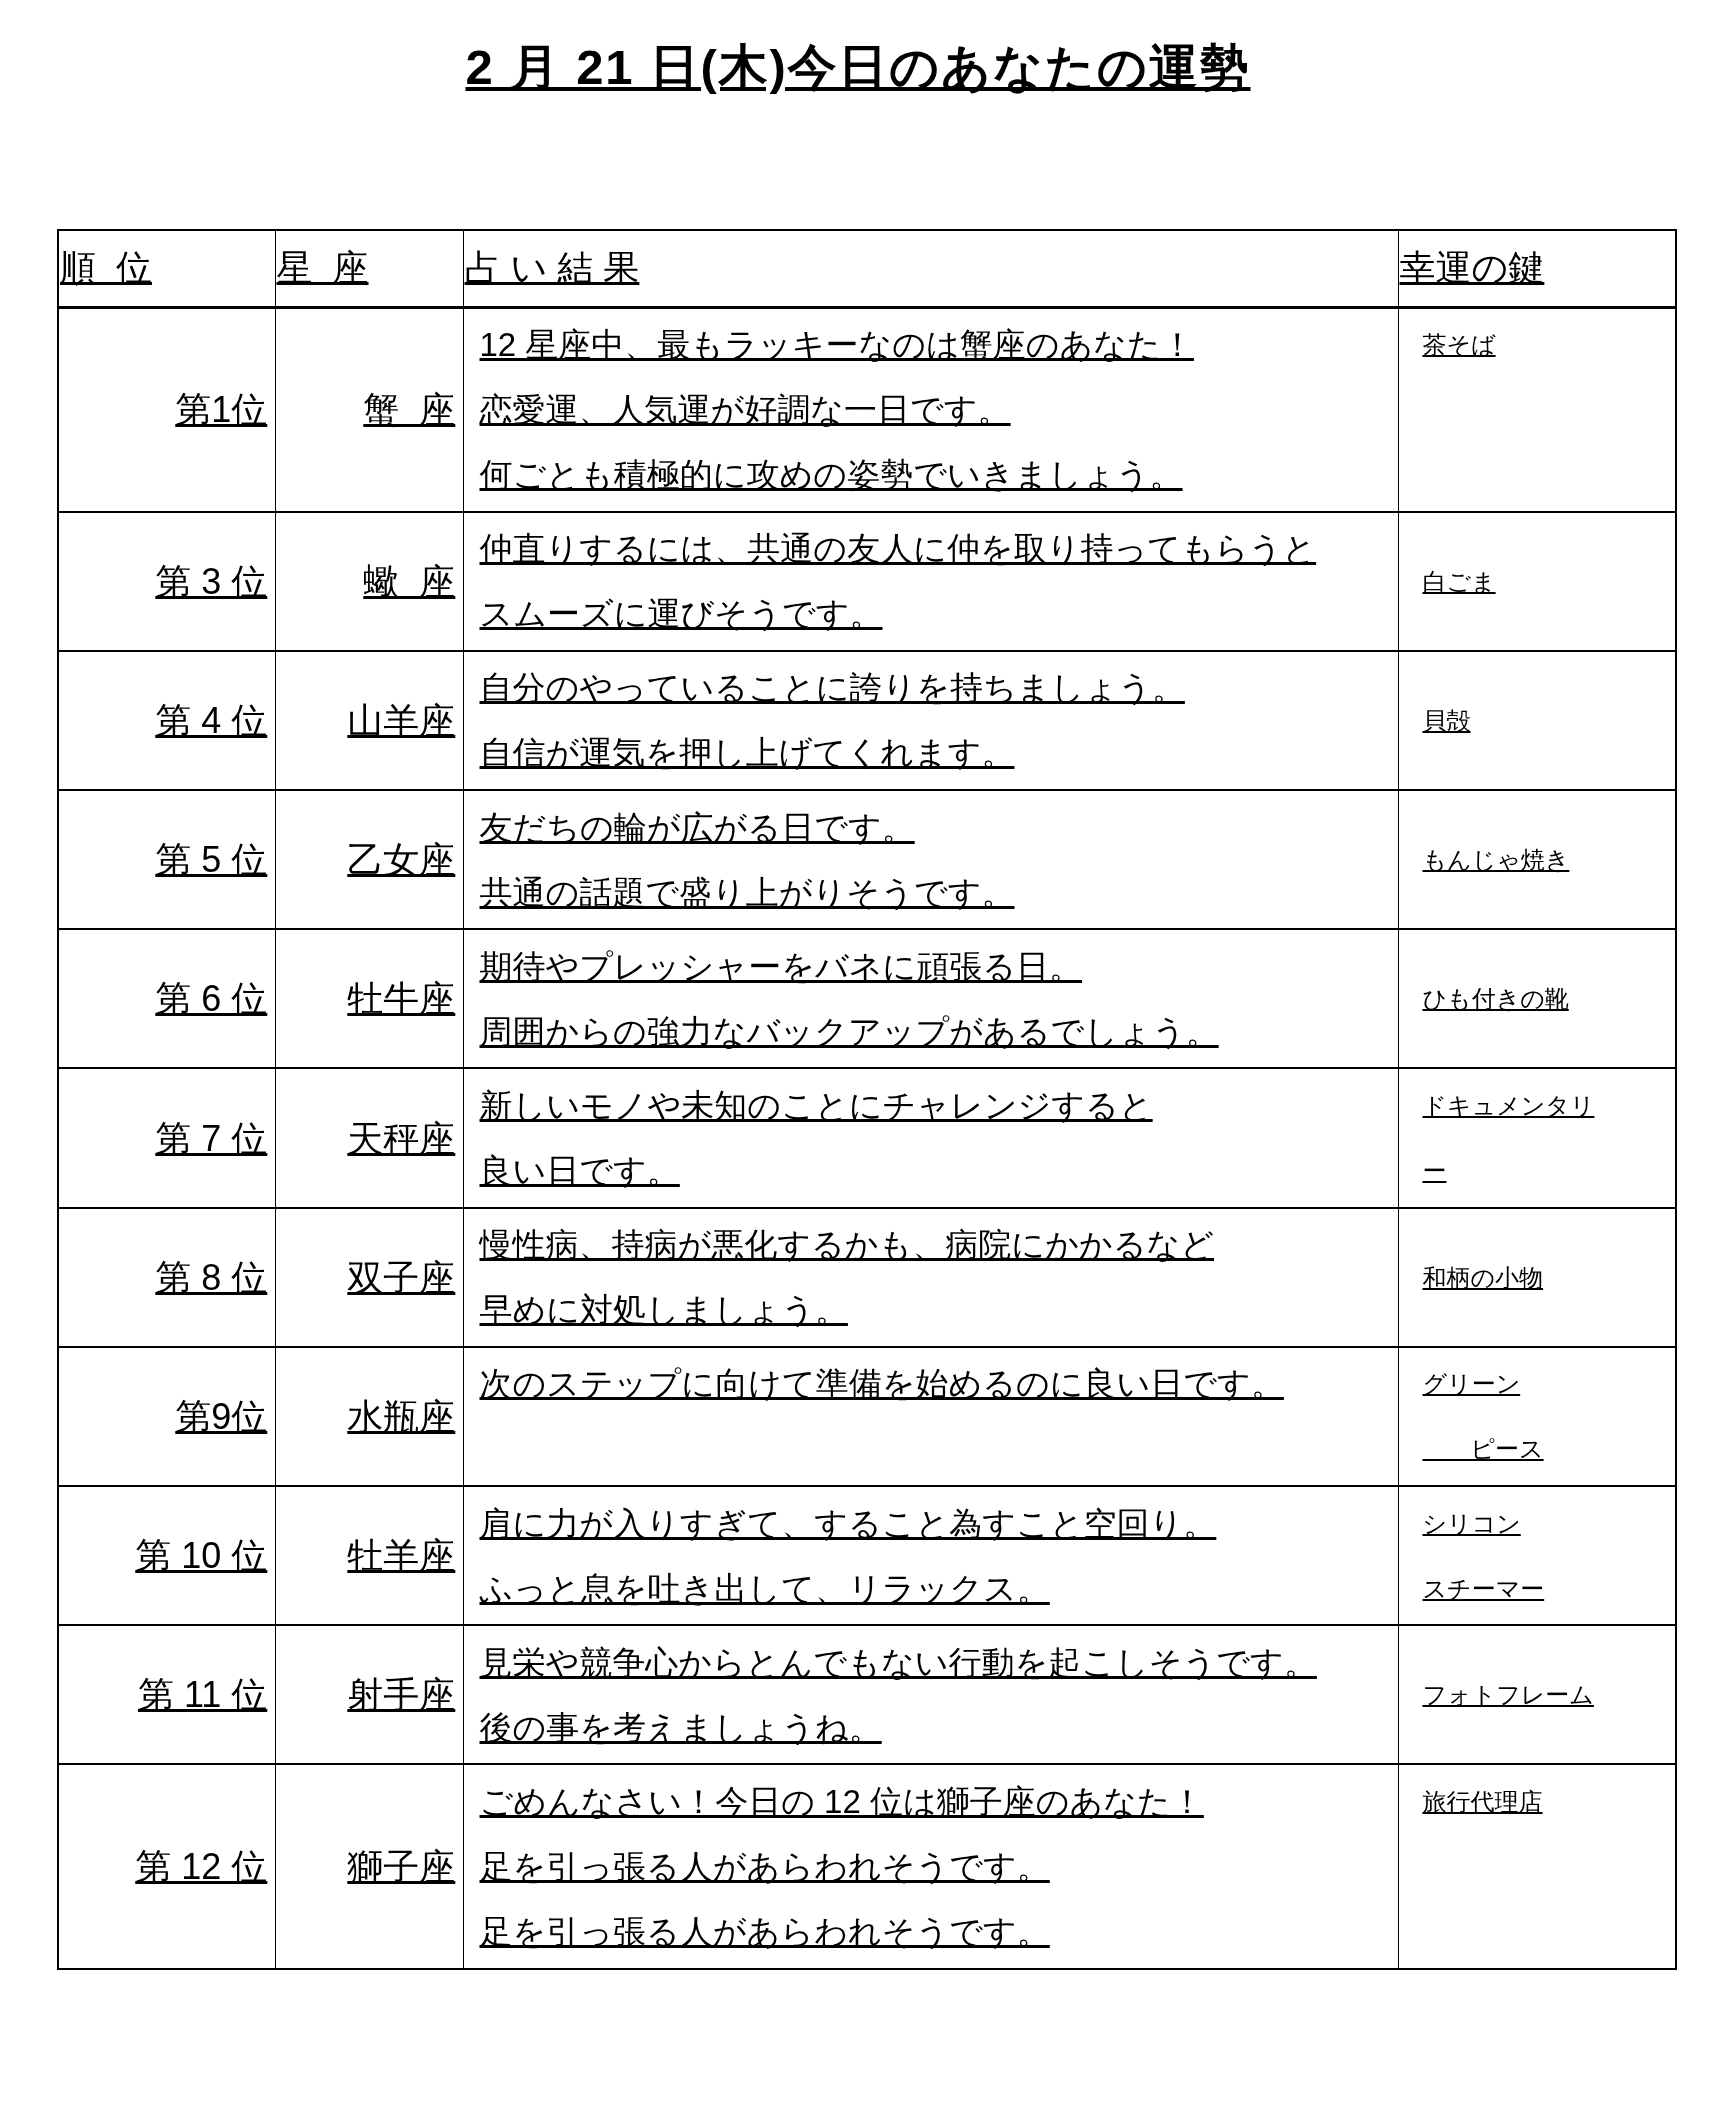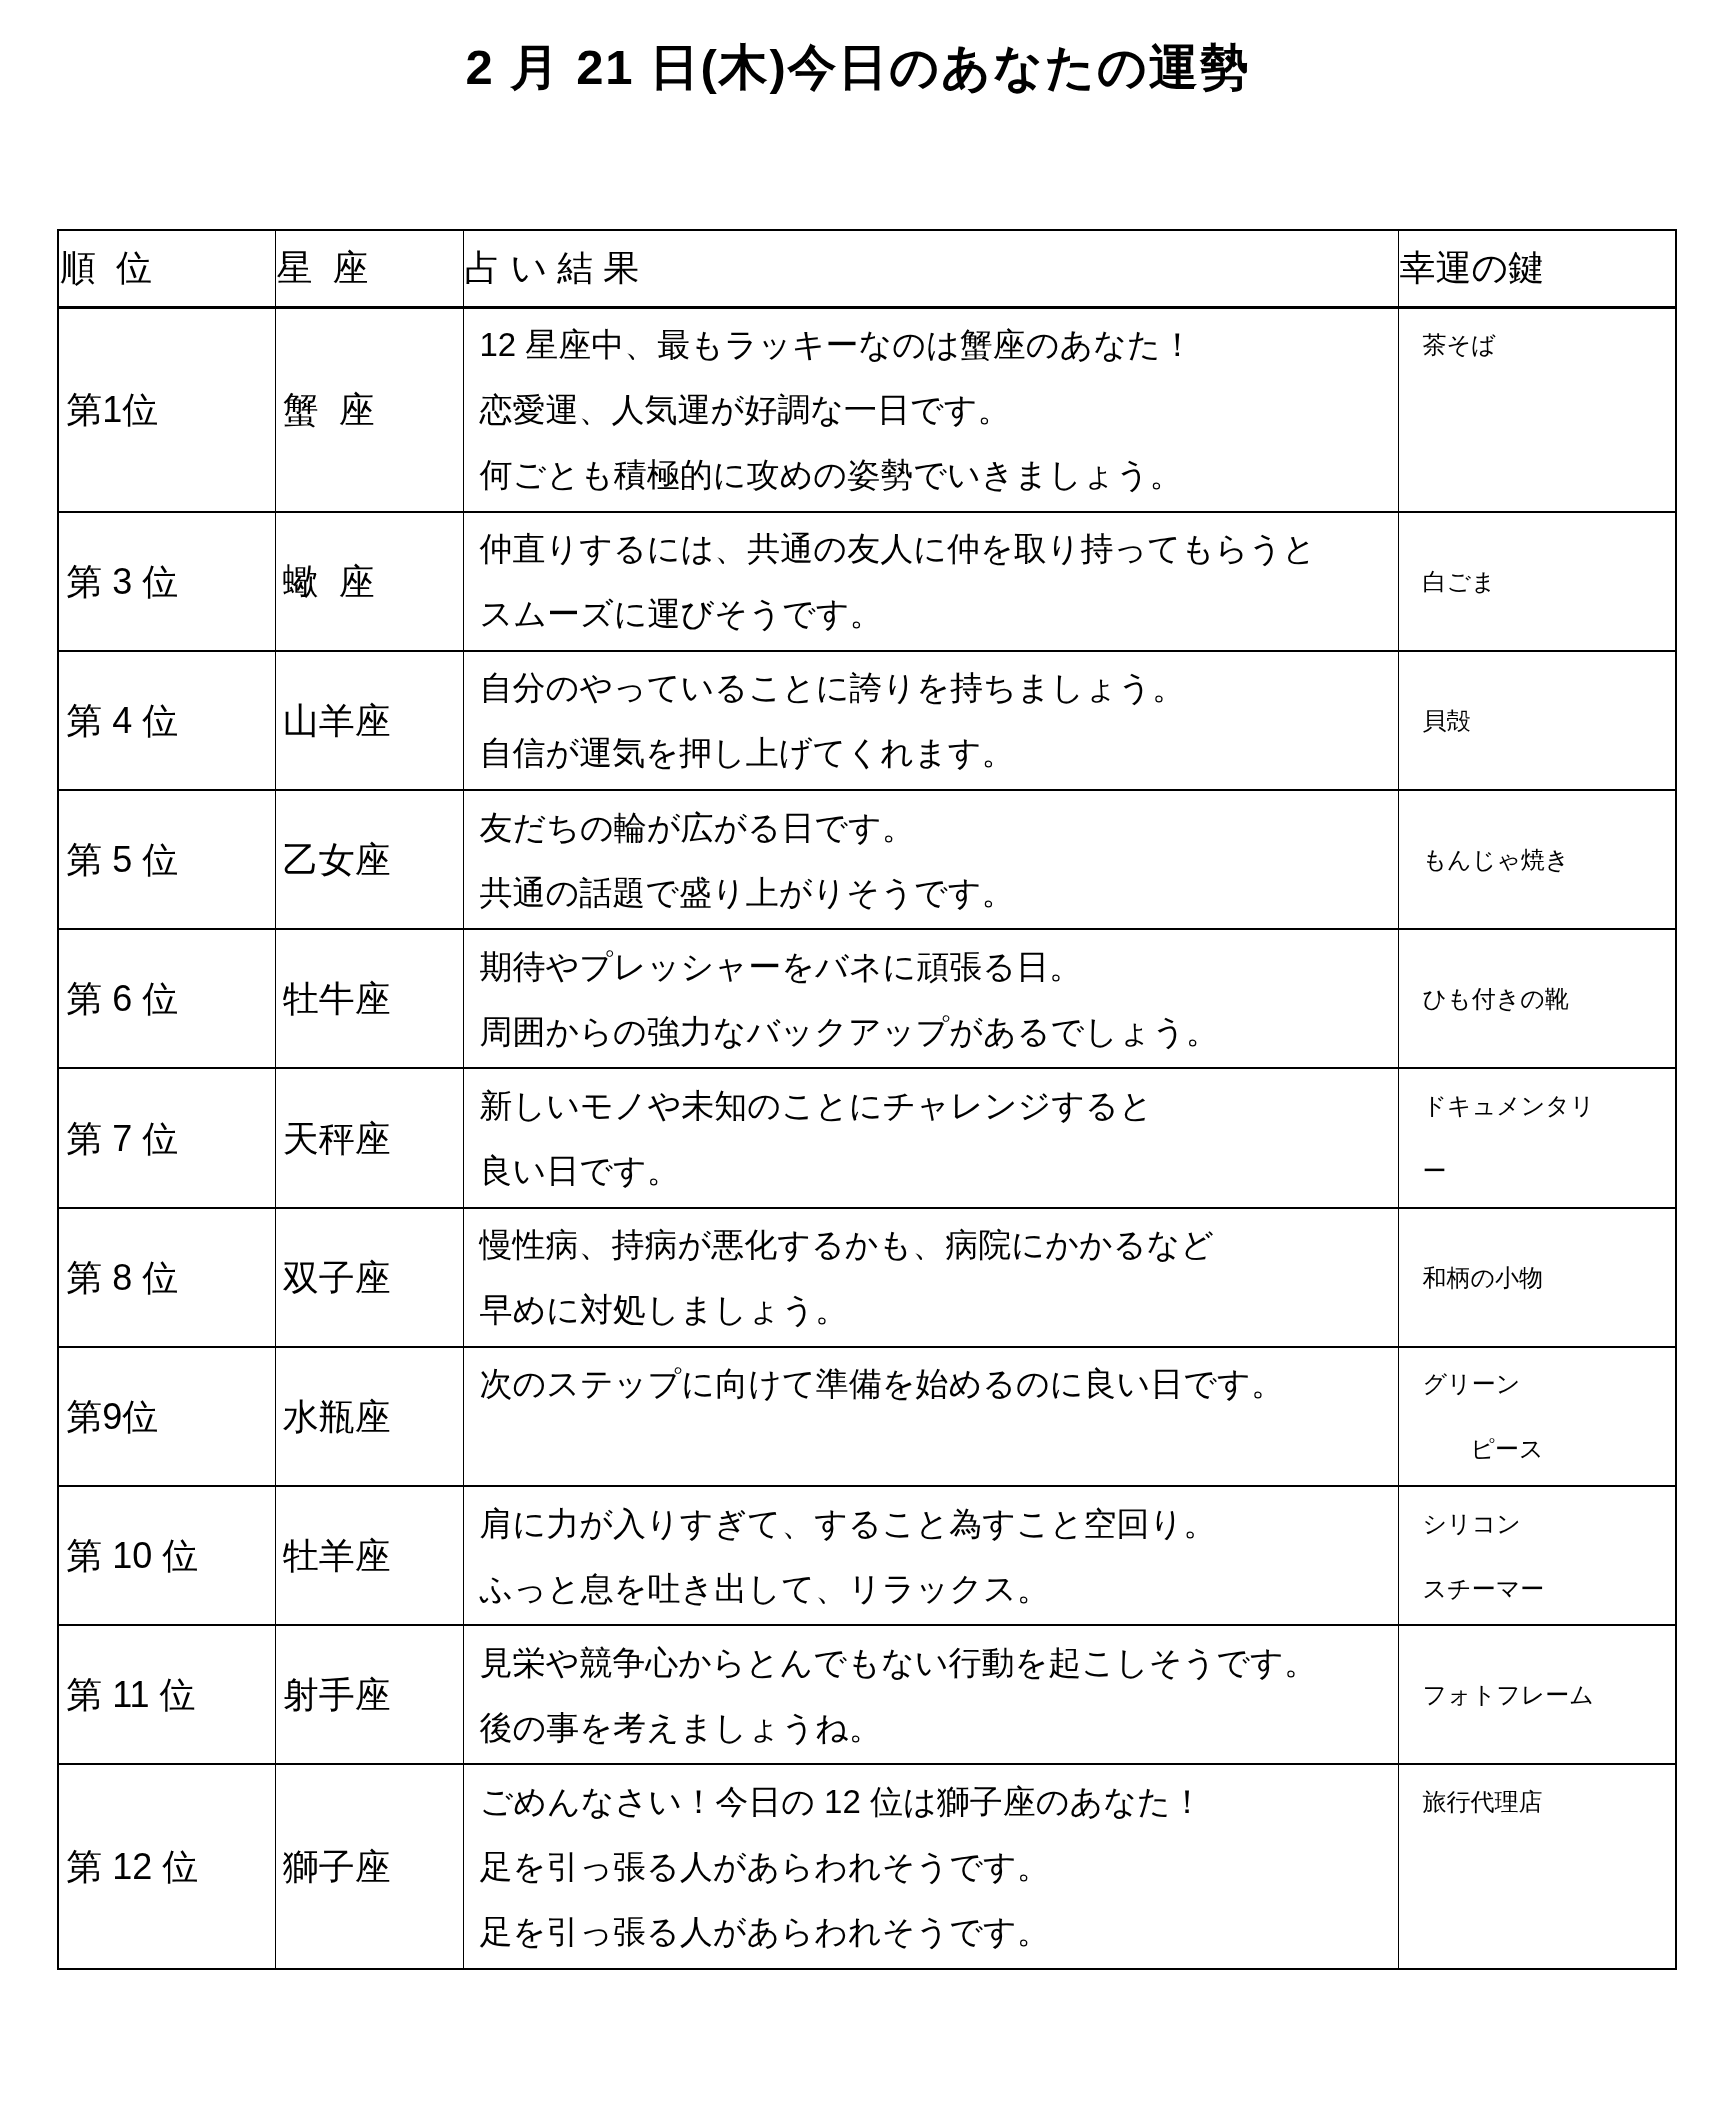--- a/index.html
+++ b/index.html
@@ -8,20 +8,21 @@
     background: #ffffff;
     color: #000000;
     font-family: "Liberation Sans", sans-serif;
   }
   .page {
     position: relative;
     width: 1716px;
     height: 2120px;
     background: #ffffff;
     overflow: hidden;
+    text-decoration: underline;
   }
   .title {
     margin: 36px 0 0 0;
     text-align: center;
     font-size: 49px;
     font-weight: bold;
     line-height: 63px;
     letter-spacing: 1.8px;
     white-space: pre-wrap;
   }
@@ -53,21 +54,21 @@
     vertical-align: middle;
   }
   td {
     font-size: 34px;
     line-height: 65px;
     padding: 3.6px 7.2px;
     vertical-align: middle;
     margin-left: 21px;
   }
   td.rank, td.sign {
-    text-align: left;
+    text-align: right;
     font-size: 36px;
     white-space: pre-wrap;
   }
   td.result { padding-left: 16px; font-size: 33px; }
   td.lucky  { padding-left: 24px; font-size: 24px; }
   td.v-top  { vertical-align: top; }
   .line { white-space: pre-wrap; }
 </style>
 </head>
 <body>

